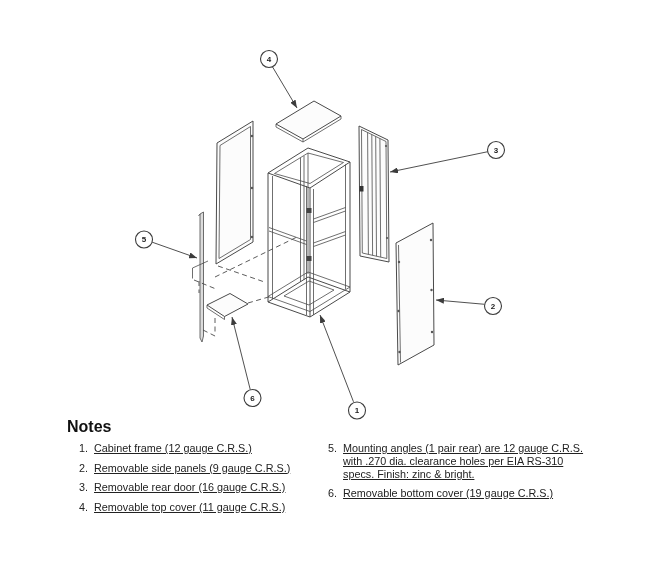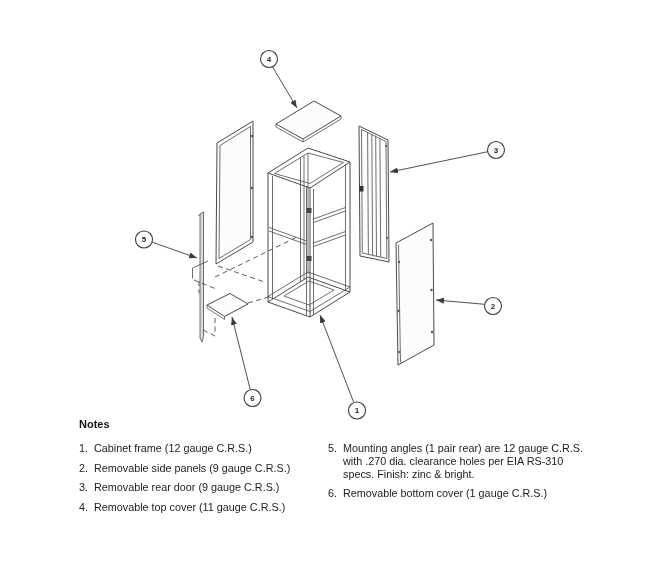--- a/index.html
+++ b/index.html
@@ -8,28 +8,28 @@
   #diagram-svg{position:absolute;left:0;top:0;}
   .callout-line{stroke:#3c3c3c;stroke-width:0.9;fill:none;}
   .callout-circle{fill:#ffffff;stroke:#3c3c3c;stroke-width:1.1;}
   .callout-num{font-family:"Liberation Sans",sans-serif;font-size:8px;font-weight:bold;
                fill:#1c1c1c;text-anchor:middle;}
   .part-line{stroke:#4a4a4a;stroke-width:1;fill:none;stroke-linejoin:round;}
   .part-fill{fill:#fcfcfc;stroke:#4a4a4a;stroke-width:1;stroke-linejoin:round;}
   .thin{stroke-width:0.8;}
   .dashed{stroke:#4a4a4a;stroke-width:0.9;fill:none;stroke-dasharray:5 3.5;}
   .hole{fill:#555;}
-  .notes-heading{position:absolute;left:79px;top:418px;font-size:11px;font-weight:bold;color:#111;}
+  .notes-heading{position:absolute;left:67px;top:418px;font-size:16px;font-weight:bold;color:#111;}
   .notes-col{position:absolute;font-size:10.8px;color:#222;}
   #notes-left{left:79px;top:441px;width:262px;}
   #notes-right{left:328px;top:442px;width:256px;}
   .note-row{display:flex;margin-bottom:5.5px;line-height:14px;}
   #notes-right .note-row{line-height:13px;margin-bottom:6px;}
   .note-num{width:15px;flex:none;}
-  .note-txt{flex:1;}
+  .note-txt{flex:1;text-decoration:underline;}
 </style>
 </head>
 <body>
 
 <div id="page">
 
   <svg id="diagram-svg" width="650" height="573" viewBox="0 0 650 573">
     <defs>
       <marker id="ah" viewBox="0 0 8 6" refX="8" refY="3" markerWidth="8" markerHeight="6" markerUnits="userSpaceOnUse" orient="auto">
         <path d="M0,0 L8,3 L0,6 Z" fill="#3c3c3c"></path>
@@ -164,32 +164,32 @@
     <div class="note-row">
       <span class="note-num">1.</span>
       <span class="note-txt">Cabinet frame (12 gauge C.R.S.)</span>
     </div>
     <div class="note-row">
       <span class="note-num">2.</span>
       <span class="note-txt">Removable side panels (9 gauge C.R.S.)</span>
     </div>
     <div class="note-row">
       <span class="note-num">3.</span>
-      <span class="note-txt">Removable rear door (9 gauge C.R.S.)</span>
+      <span class="note-txt">Removable rear door (16 gauge C.R.S.)</span>
     </div>
     <div class="note-row">
       <span class="note-num">4.</span>
       <span class="note-txt">Removable top cover (11 gauge C.R.S.)</span>
     </div>
   </div>
 
   <div id="notes-right" class="notes-col">
     <div class="note-row">
       <span class="note-num">5.</span>
       <span class="note-txt">Mounting angles (1 pair rear) are 12 gauge C.R.S. with .270 dia. clearance holes per EIA RS-310 specs. Finish: zinc &amp; bright.</span>
     </div>
     <div class="note-row">
       <span class="note-num">6.</span>
-      <span class="note-txt">Removable bottom cover (1 gauge C.R.S.)</span>
+      <span class="note-txt">Removable bottom cover (19 gauge C.R.S.)</span>
     </div>
   </div>
 
 </div>
 
 </body></html>

